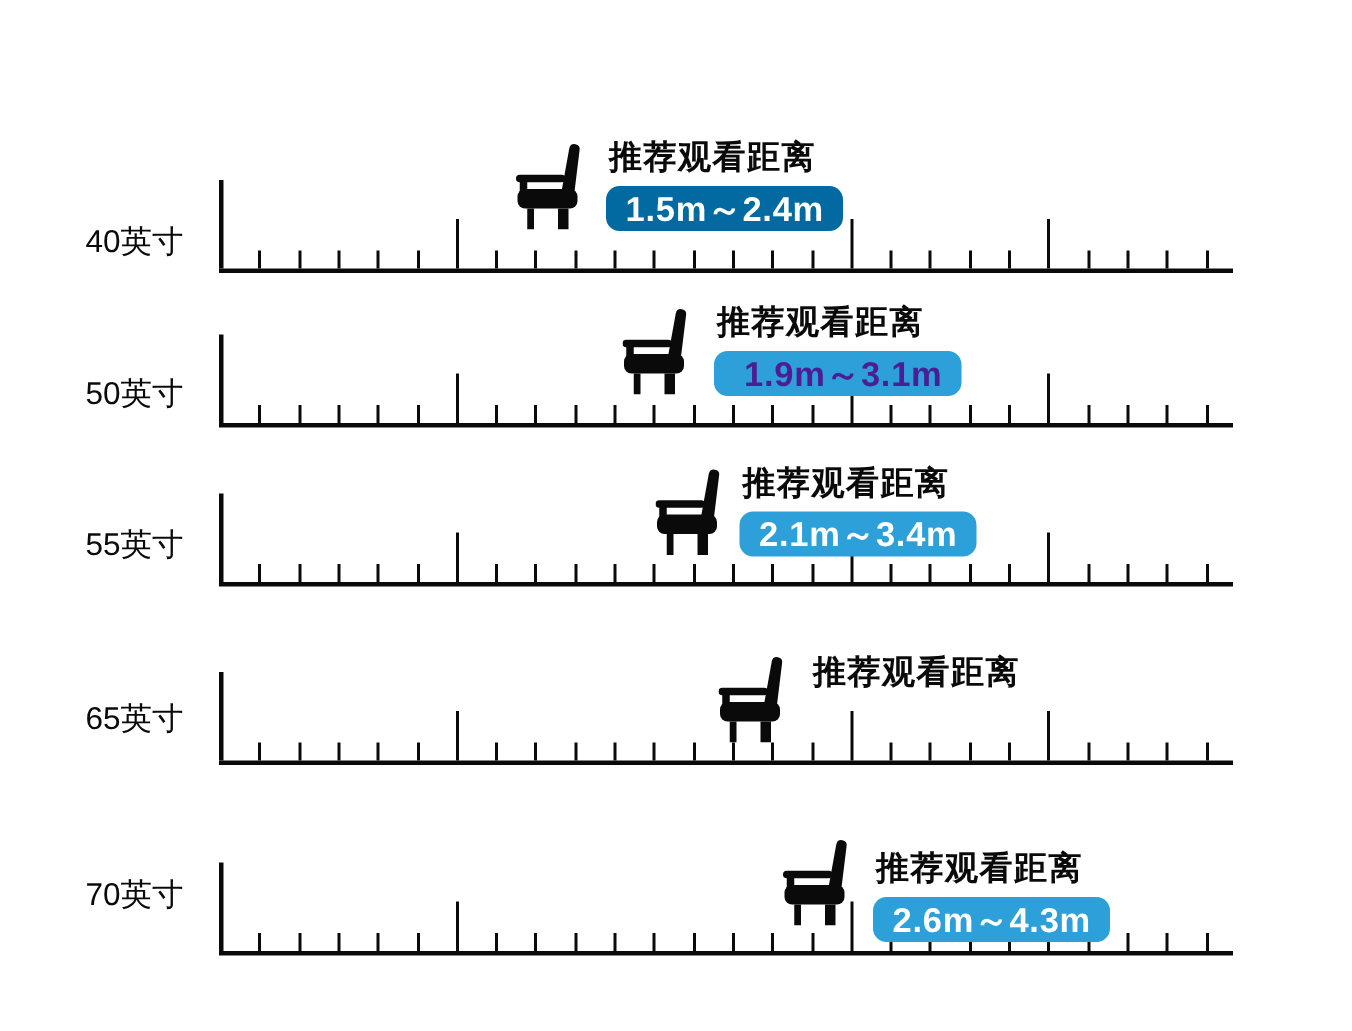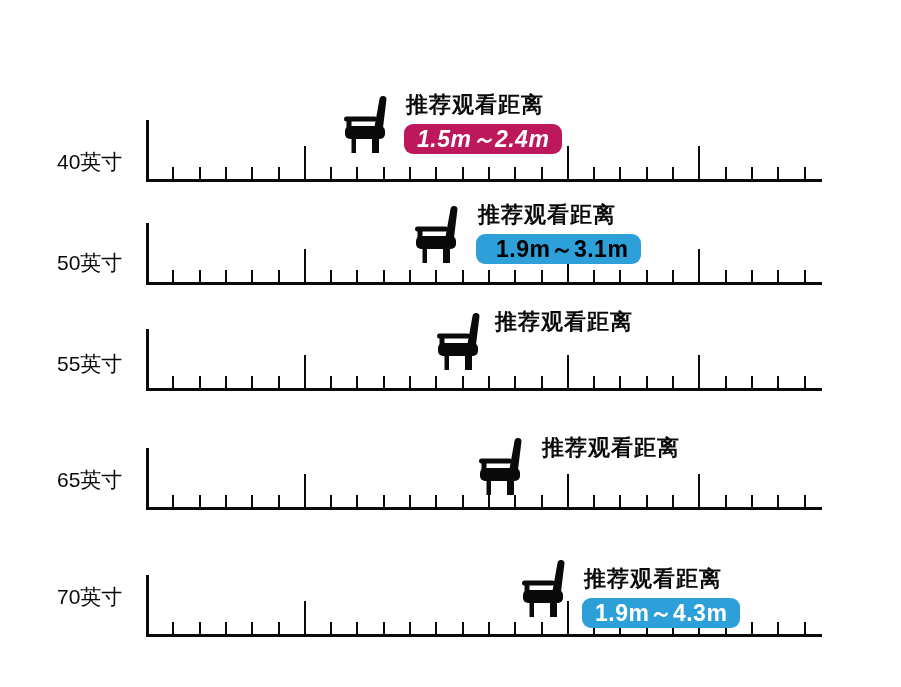--- a/index.html
+++ b/index.html
@@ -80,21 +80,21 @@
     <svg class="chair" viewBox="0 0 46 58">
       <path d="M29,40 L35.5,4 Q36.2,0.6 39.6,1.1 Q43,1.7 42.4,5 L38,41 Z" fill="#0a0a0a"></path>
       <rect x="1" y="31" width="40" height="13" rx="5" fill="#0a0a0a"></rect>
       <rect x="0" y="21.5" width="33" height="5" rx="2.5" fill="#0a0a0a"></rect>
       <rect x="2.5" y="24" width="5" height="9" fill="#0a0a0a"></rect>
       <rect x="7.5" y="44" width="4.5" height="14" fill="#0a0a0a"></rect>
       <rect x="28" y="44" width="7" height="14" fill="#0a0a0a"></rect>
     </svg>
     <div class="callout">
       <div class="rec-label">推荐观看距离</div>
-      <div class="badge" style="background: #be185d; color: rgb(255, 255, 255); font-style: italic;">1.5m～2.4m</div>
+      <div class="badge" style="background: #0369a1; color: rgb(255, 255, 255);">1.5m～2.4m</div>
     </div>
   </div>
 
   <div class="row row2">
     <div class="size-label">50英寸</div>
     <div class="axis">
         <div class="tick" style="left: 0px; width: 3px; height: 59px;"></div>
         <div class="tick" style="left: 26px; width: 2px; height: 12px;"></div>
         <div class="tick" style="left: 53px; width: 2px; height: 12px;"></div>
         <div class="tick" style="left: 79px; width: 2px; height: 12px;"></div>
@@ -124,21 +124,21 @@
     <svg class="chair" viewBox="0 0 46 58">
       <path d="M29,40 L35.5,4 Q36.2,0.6 39.6,1.1 Q43,1.7 42.4,5 L38,41 Z" fill="#0a0a0a"></path>
       <rect x="1" y="31" width="40" height="13" rx="5" fill="#0a0a0a"></rect>
       <rect x="0" y="21.5" width="33" height="5" rx="2.5" fill="#0a0a0a"></rect>
       <rect x="2.5" y="24" width="5" height="9" fill="#0a0a0a"></rect>
       <rect x="7.5" y="44" width="4.5" height="14" fill="#0a0a0a"></rect>
       <rect x="28" y="44" width="7" height="14" fill="#0a0a0a"></rect>
     </svg>
     <div class="callout">
       <div class="rec-label">推荐观看距离</div>
-      <div class="badge" style="background: rgb(45, 159, 217); color: #000000; padding-left: 20px;">1.9m～3.1m</div>
+      <div class="badge" style="background: rgb(45, 159, 217); color: #4c1d95; padding-left: 20px;">1.9m～3.1m</div>
     </div>
   </div>
 
   <div class="row row3">
     <div class="size-label">55英寸</div>
     <div class="axis">
         <div class="tick" style="left: 0px; width: 3px; height: 59px;"></div>
         <div class="tick" style="left: 26px; width: 2px; height: 12px;"></div>
         <div class="tick" style="left: 53px; width: 2px; height: 12px;"></div>
         <div class="tick" style="left: 79px; width: 2px; height: 12px;"></div>
@@ -168,20 +168,21 @@
     <svg class="chair" viewBox="0 0 46 58">
       <path d="M29,40 L35.5,4 Q36.2,0.6 39.6,1.1 Q43,1.7 42.4,5 L38,41 Z" fill="#0a0a0a"></path>
       <rect x="1" y="31" width="40" height="13" rx="5" fill="#0a0a0a"></rect>
       <rect x="0" y="21.5" width="33" height="5" rx="2.5" fill="#0a0a0a"></rect>
       <rect x="2.5" y="24" width="5" height="9" fill="#0a0a0a"></rect>
       <rect x="7.5" y="44" width="4.5" height="14" fill="#0a0a0a"></rect>
       <rect x="28" y="44" width="7" height="14" fill="#0a0a0a"></rect>
     </svg>
     <div class="callout">
       <div class="rec-label">推荐观看距离</div>
+      <div class="badge" style="background: rgb(45, 159, 217); color: rgb(255, 255, 255);">2.1m～3.4m</div>
     </div>
   </div>
 
   <div class="row row4">
     <div class="size-label">65英寸</div>
     <div class="axis">
         <div class="tick" style="left: 0px; width: 3px; height: 59px;"></div>
         <div class="tick" style="left: 26px; width: 2px; height: 12px;"></div>
         <div class="tick" style="left: 53px; width: 2px; height: 12px;"></div>
         <div class="tick" style="left: 79px; width: 2px; height: 12px;"></div>
@@ -254,17 +255,17 @@
     <svg class="chair" viewBox="0 0 46 58">
       <path d="M29,40 L35.5,4 Q36.2,0.6 39.6,1.1 Q43,1.7 42.4,5 L38,41 Z" fill="#0a0a0a"></path>
       <rect x="1" y="31" width="40" height="13" rx="5" fill="#0a0a0a"></rect>
       <rect x="0" y="21.5" width="33" height="5" rx="2.5" fill="#0a0a0a"></rect>
       <rect x="2.5" y="24" width="5" height="9" fill="#0a0a0a"></rect>
       <rect x="7.5" y="44" width="4.5" height="14" fill="#0a0a0a"></rect>
       <rect x="28" y="44" width="7" height="14" fill="#0a0a0a"></rect>
     </svg>
     <div class="callout">
       <div class="rec-label">推荐观看距离</div>
-      <div class="badge" style="background: rgb(45, 159, 217); color: rgb(255, 255, 255);">1.9m～4.3m</div>
+      <div class="badge" style="background: rgb(45, 159, 217); color: rgb(255, 255, 255);">2.6m～4.3m</div>
     </div>
   </div>
 
 </div>
 
 </body></html>

